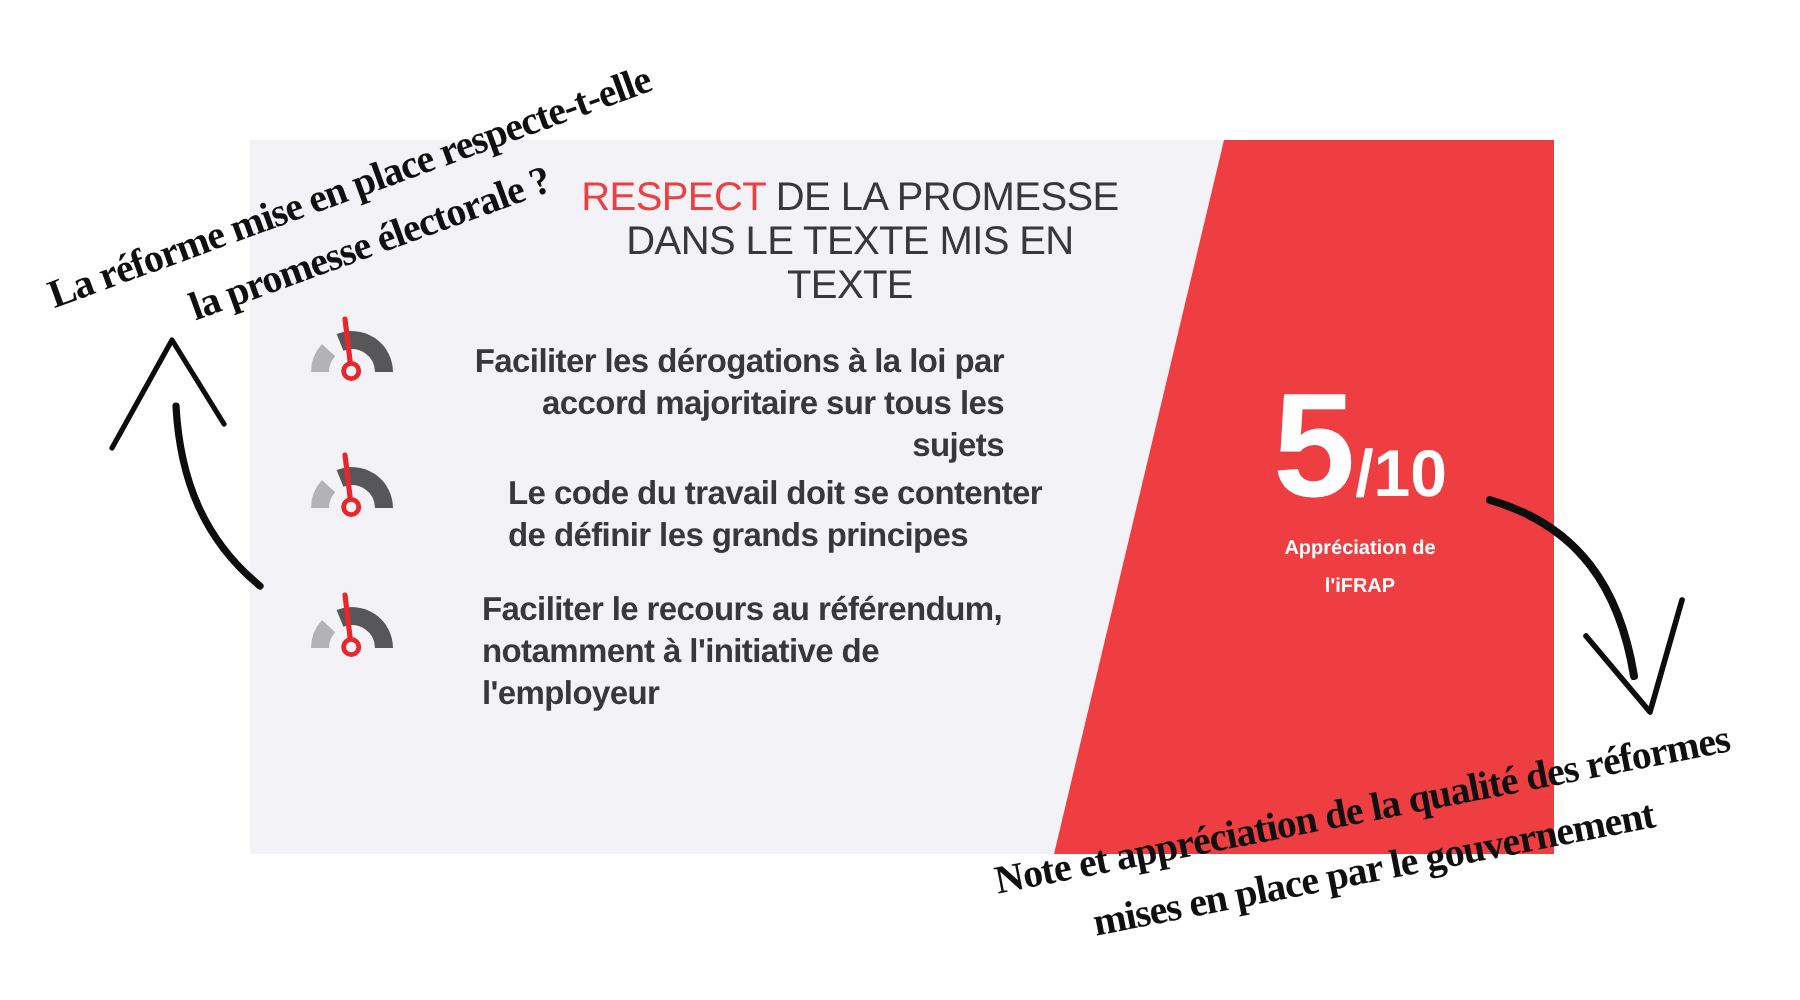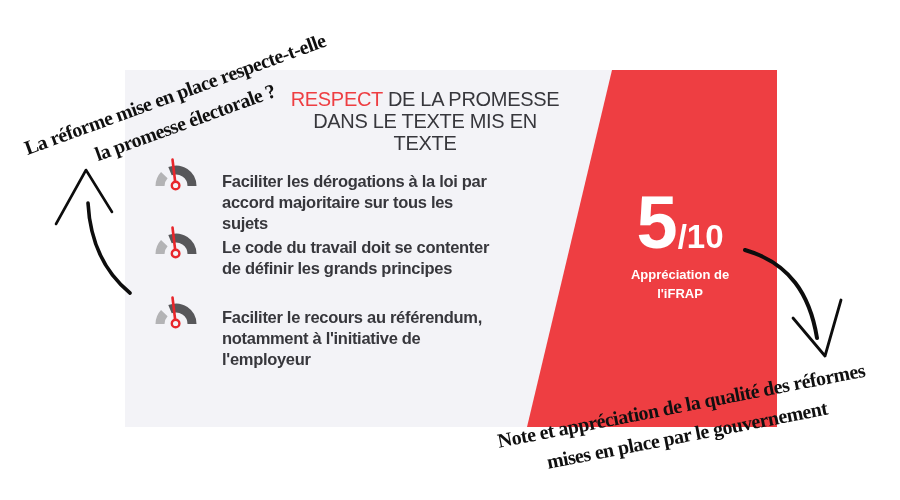--- a/index.html
+++ b/index.html
@@ -35,32 +35,32 @@
   .heading .hl{color:var(--accent-red);}
   .gauge{position:absolute;left:152px;width:48px;height:38px;}
   .gauge-1{top:156px;}
   .gauge-2{top:224px;}
   .gauge-3{top:294px;}
   .bullet-text{
     position:absolute;left:222px;width:280px;
     font-size:16.5px;font-weight:bold;line-height:21px;letter-spacing:-0.3px;
     color:var(--text-dark);white-space:pre-line;
   }
-  .bullet-1{top:171px;}
-  .bullet-2{top:237px;}
-  .bullet-3{top:307px;}
+  .bullet-1{top:171px;text-align:right;}
+  .bullet-2{top:237px;margin-left:32px;}
+  .bullet-3{top:295px;margin-left:19px;}
   .score{
     position:absolute;left:600px;top:194px;width:160px;text-align:center;
     color:var(--score-text);line-height:58px;white-space:nowrap;
   }
   .score-val{font-size:74px;font-weight:bold;}
   .score-den{font-size:33px;font-weight:bold;text-align:right;}
   .score-caption{
     position:absolute;left:600px;top:265px;width:160px;text-align:center;
-    color:var(--score-text);font-size:13px;font-weight:bold;line-height:19px;
+    color:var(--score-text);font-size:10px;font-weight:bold;line-height:19px;
     white-space:pre-line;
   }
   .ann{
     position:absolute;text-align:center;color:var(--annotation-black);
     font-family:"Liberation Serif",serif;font-weight:bold;
     white-space:pre-line;
   }
   .ann-question{
     left:-40px;top:78px;width:440px;
     font-size:20px;line-height:30px;letter-spacing:-0.5px;

